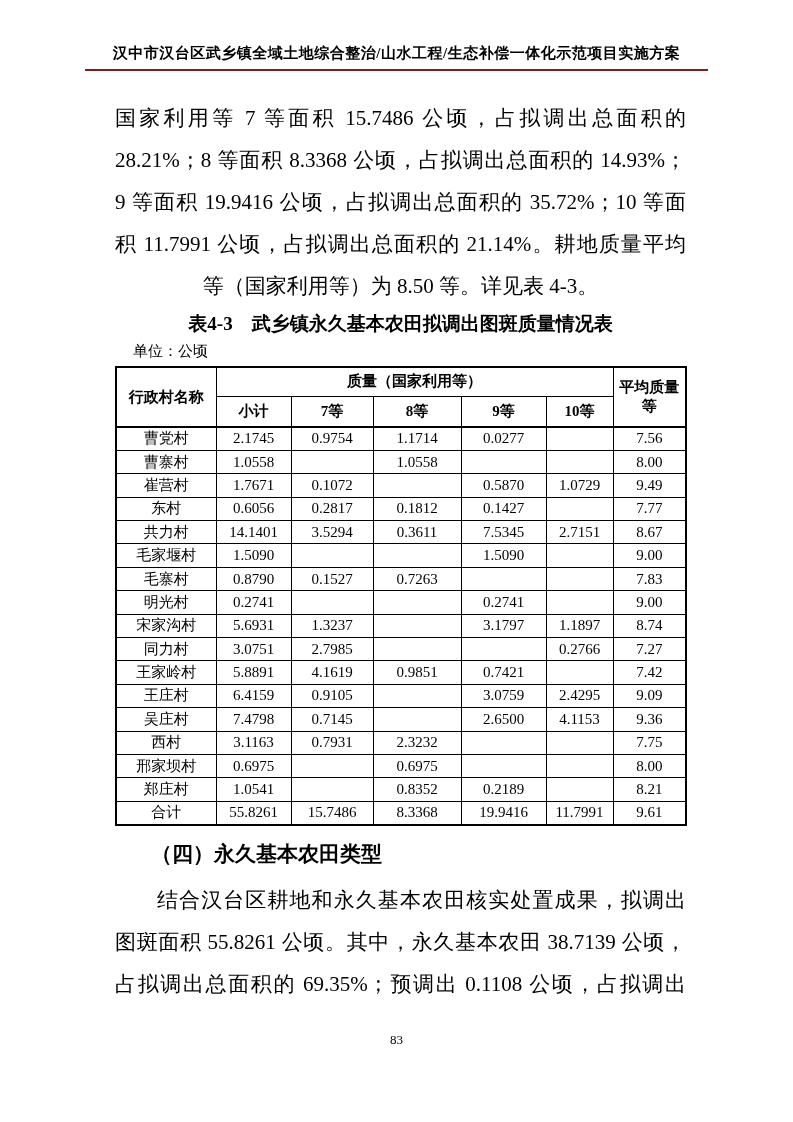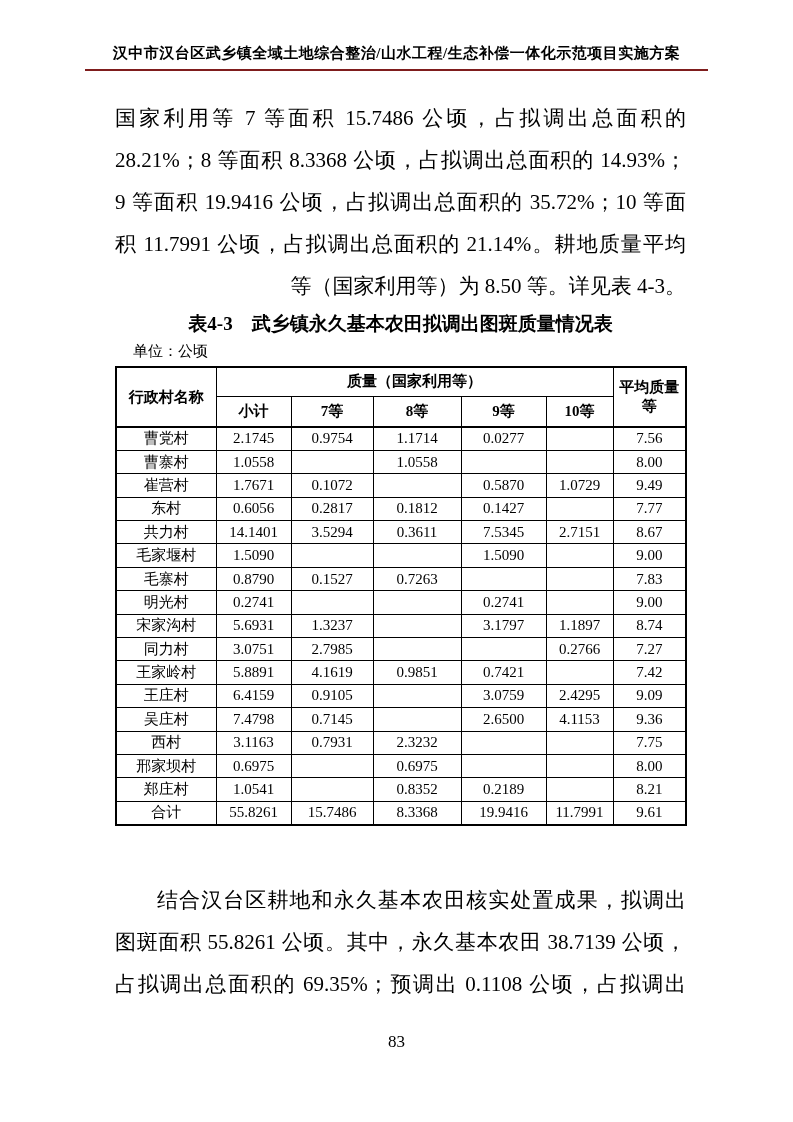--- a/index.html
+++ b/index.html
@@ -32,21 +32,21 @@
     font-size: 21px;
   }
   .para .line {
     height: 42px;
     line-height: 42px;
   }
   .para .jl {
     text-align: justify;
     text-align-last: justify;
   }
-  .para .ll { text-align: right; }
+  .para .ll { text-align: center; }
   .intro-para { top: 97px; }
   .body-para  { top: 879px; }
   .body-para .first { text-indent: 42px; }
   .table-caption {
     position: absolute;
     top: 311px;
     left: 115px;
     width: 571px;
     text-align: center;
     font-size: 19px;
@@ -90,21 +90,21 @@
     font-size: 21px;
     font-weight: bold;
     text-indent: 36px;
   }
   .page-number {
     position: absolute;
     top: 1032px;
     left: 0;
     width: 100%;
     text-align: center;
-    font-size: 17px;
+    font-size: 13px;
   }
 </style>
 </head>
 <body>
 
 <div class="page">
 
   <div class="doc-header">汉中市汉台区武乡镇全域土地综合整治/山水工程/生态补偿一体化示范项目实施方案</div>
 
   <div class="para intro-para">
@@ -309,20 +309,21 @@
       <td>55.8261</td>
       <td>15.7486</td>
       <td>8.3368</td>
       <td>19.9416</td>
       <td>11.7991</td>
       <td>9.61</td>
     </tr>
   </tbody>
   </table>
 
+  <div class="section-heading">（四）永久基本农田类型</div>
 
   <div class="para body-para">
     <div class="line jl first">结合汉台区耕地和永久基本农田核实处置成果，拟调出</div>
     <div class="line jl">图斑面积 55.8261 公顷。其中，永久基本农田 38.7139 公顷，</div>
     <div class="line jl">占拟调出总面积的 69.35%；预调出 0.1108 公顷，占拟调出</div>
   </div>
 
   <div class="page-number">83</div>
 
 </div>

